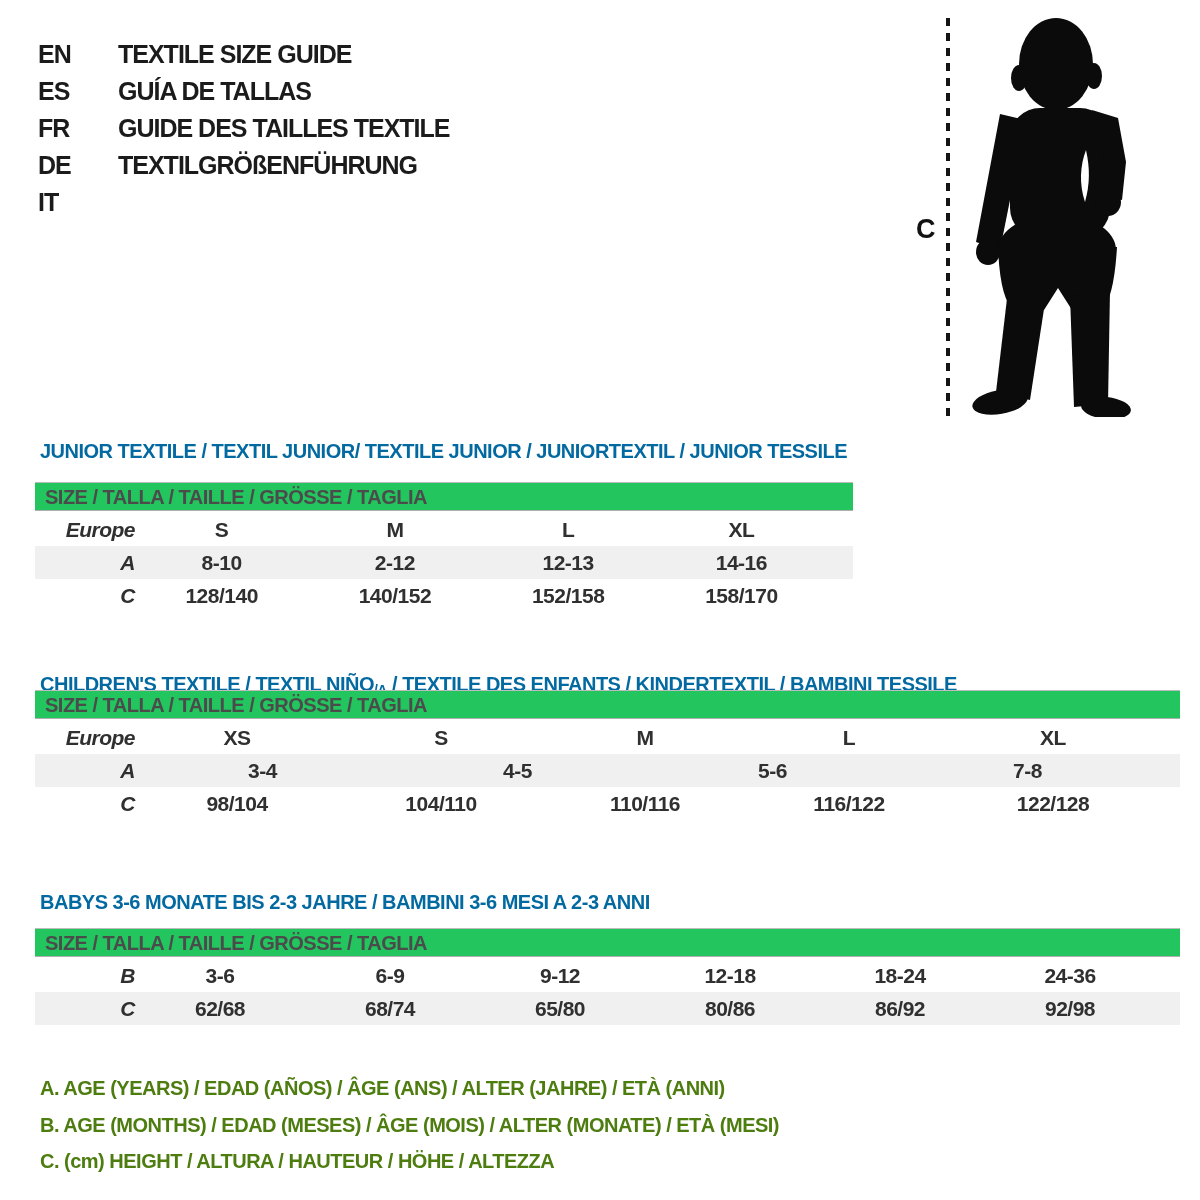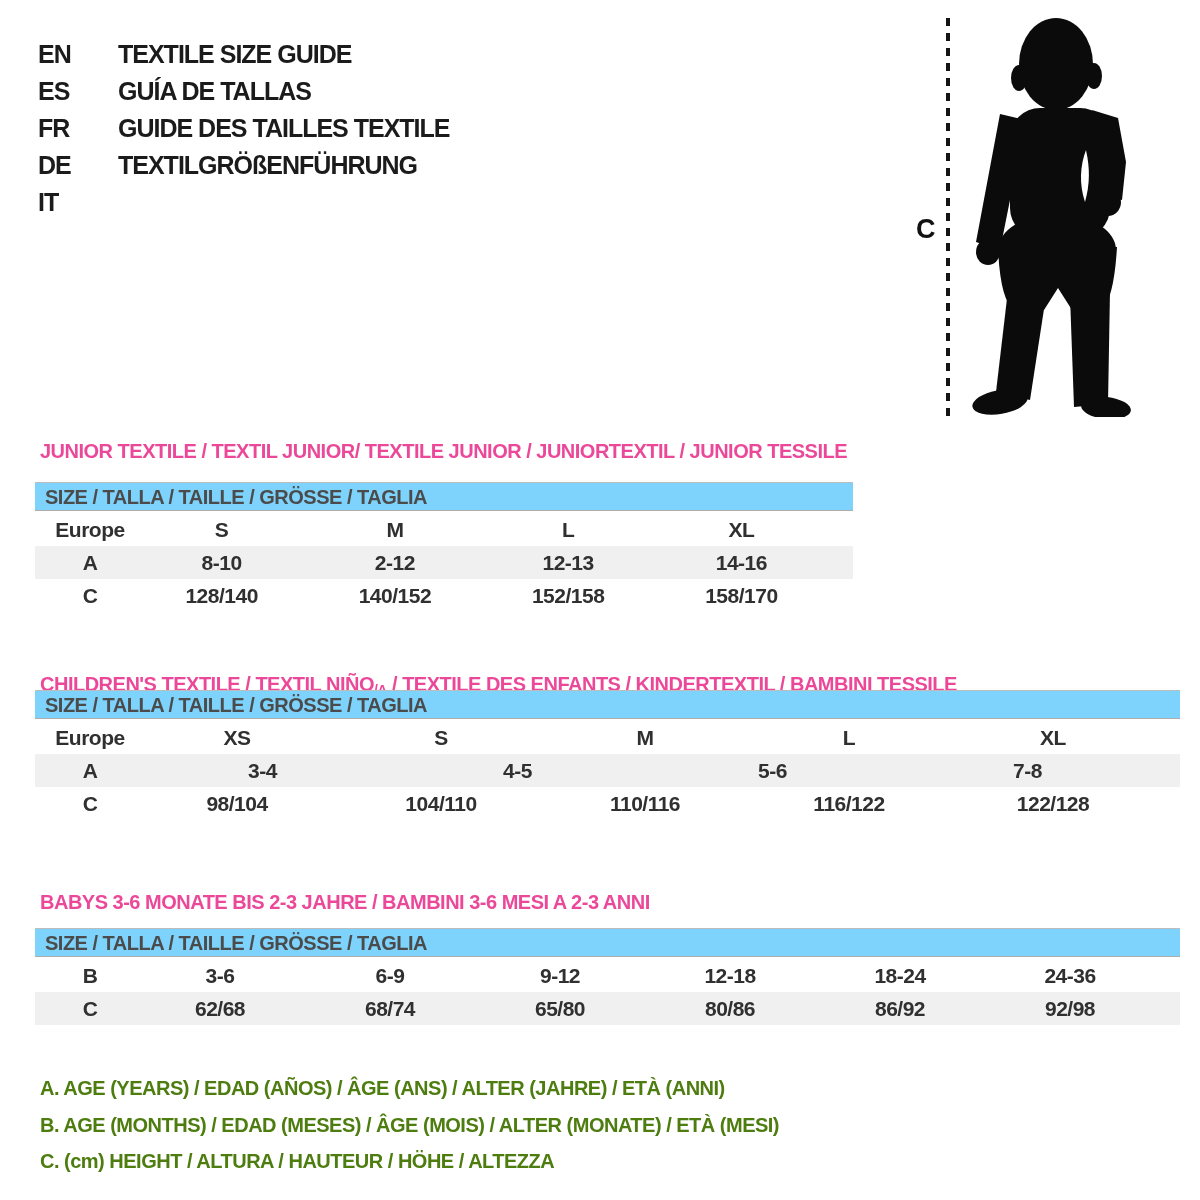--- a/index.html
+++ b/index.html
@@ -9,32 +9,32 @@
   }
   
   .languages{position:absolute;left:38px;top:28px;margin-top:8px;}
   .lang-row{display:flex;font-size:25px;line-height:37px;letter-spacing:-1px;color:#1b1b1b;}
   .lang-code{width:80px;}
   
   .figure-svg{position:absolute;left:958px;top:12px;}
   .dash-svg{position:absolute;left:944px;top:18px;}
   .figure-label{position:absolute;left:916px;top:214px;font-size:27px;color:#111;}
   
-  .section-title{position:absolute;font-size:20px;letter-spacing:-0.5px;color:#ec4899;white-space:nowrap;}
+  .section-title{position:absolute;font-size:20px;letter-spacing:-0.5px;color:#0369a1;white-space:nowrap;}
   .sub{font-size:14px;vertical-align:-4px;letter-spacing:-0.5px;}
   
   .size-bar{
-    position:absolute;background:#7dd3fc;border-bottom:1px solid #aeaeae;border-top:1px solid #bcbcbc;
+    position:absolute;background:#22c55e;border-bottom:1px solid #aeaeae;border-top:1px solid #bcbcbc;
     height:29px;line-height:29px;font-size:20px;letter-spacing:-0.5px;color:#4b4b4b;padding-left:10px;box-sizing:border-box;
   }
   
   .size-table{position:absolute;}
   .trow{display:flex;height:33px;line-height:33px;font-size:21px;letter-spacing:-0.5px;color:#303030;padding-right:25px;}
   .trow.shaded{background:#f0f0f0;}
-  .tcell-label{width:100px;padding-left:10px;box-sizing:border-box;text-align:center;}
+  .tcell-label{width:100px;padding-left:10px;box-sizing:border-box;text-align:right;font-style:italic;}
   .tcell{flex:1;text-align:center;}
   
   .legend{position:absolute;left:40px;top:1070px;}
   .legend-line{font-size:20px;line-height:36.5px;letter-spacing:-0.5px;color:#4d7c0f;white-space:nowrap;}
 </style>
 </head>
 <body>
 
 <div id="canvas">
 

